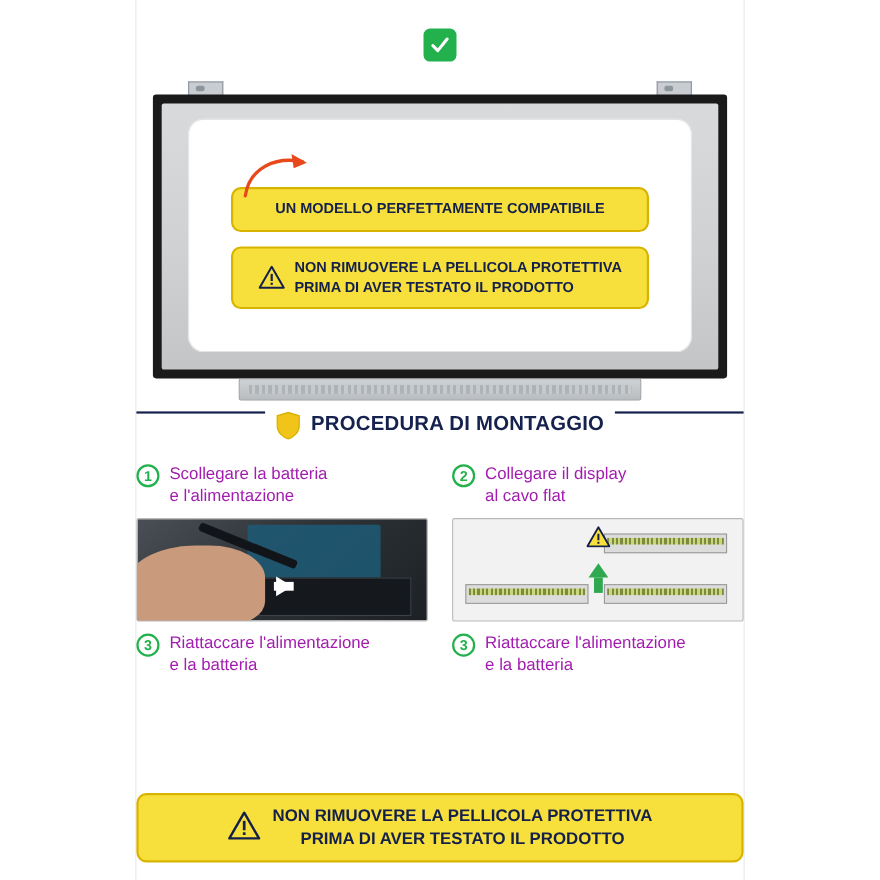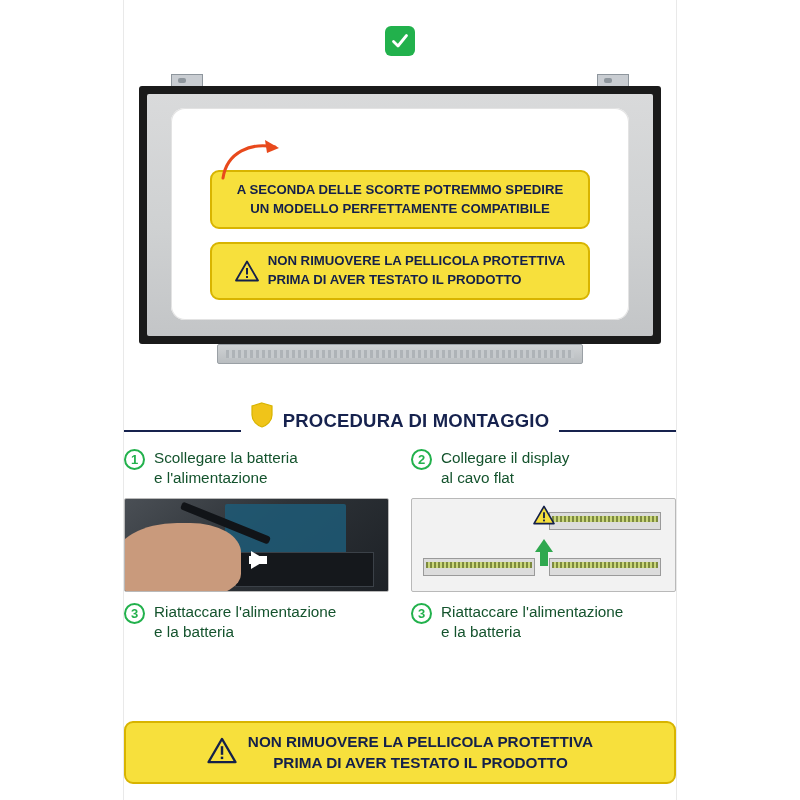--- a/index.html
+++ b/index.html
@@ -188,23 +188,22 @@
     left: 8px;
     right: 8px;
     top: 5px;
     height: 8px;
     background: repeating-linear-gradient(90deg, #aeb3b7 0 3px, #c6cacd 3px 6px);
   }
 
   
   .section-head {
     display: flex;
-    align-items: flex-end;
+    align-items: flex-start;
     gap: 10px;
-    margin-top: 28px;
   }
   .rule {
     flex: 1 1 auto;
     height: 2px;
     background: #16224e;
   }
   .shield {
     flex: 0 0 auto;
   }
   .section-title {
@@ -238,21 +237,21 @@
     font-size: 13px;
     display: flex;
     align-items: center;
     justify-content: center;
     box-sizing: border-box;
     margin-top: 1px;
   }
   .step-text {
     font-size: 15.3px;
     line-height: 1.33;
-    color: #14532d;
+    color: #a21caf;
   }
   .photo {
     margin-top: 9px;
     height: 92px;
     border: 1px solid #b9b9b9;
     border-radius: 2px;
     position: relative;
     overflow: hidden;
   }
   .photo.p1 { background: linear-gradient(140deg, #4a4f55 0%, #2e3338 45%, #1d2126 100%); }
@@ -404,21 +403,20 @@
       <div class="panel">
         <div class="panel-inner">
           <div class="screen">
 
             <svg class="arrow-curve" viewBox="0 0 70 42" aria-hidden="true">
               <path d="M6 40 C 10 14, 34 4, 58 9" fill="none" stroke="#e8491c" stroke-width="3" stroke-linecap="round"></path>
               <path d="M62 10 L48 2 L50 15 Z" fill="#e8491c"></path>
             </svg>
 
             <div class="yellow-box">
-              <div>A SECONDA DELLE SCORTE POTREMMO SPEDIRE</div>
               <div>UN MODELLO PERFETTAMENTE COMPATIBILE</div>
             </div>
 
             <div class="yellow-box second">
               <span class="warn">
                 <svg class="warn-tri" width="24" height="22" viewBox="0 0 24 22" aria-hidden="true">
                   <path d="M12 1.5 L23 20.5 L1 20.5 Z" fill="#f7e03c" stroke="#14204a" stroke-width="1.8" stroke-linejoin="round"></path>
                   <rect x="11" y="8" width="2" height="6.5" fill="#14204a"></rect>
                   <rect x="11" y="16" width="2" height="2" fill="#14204a"></rect>
                 </svg>

